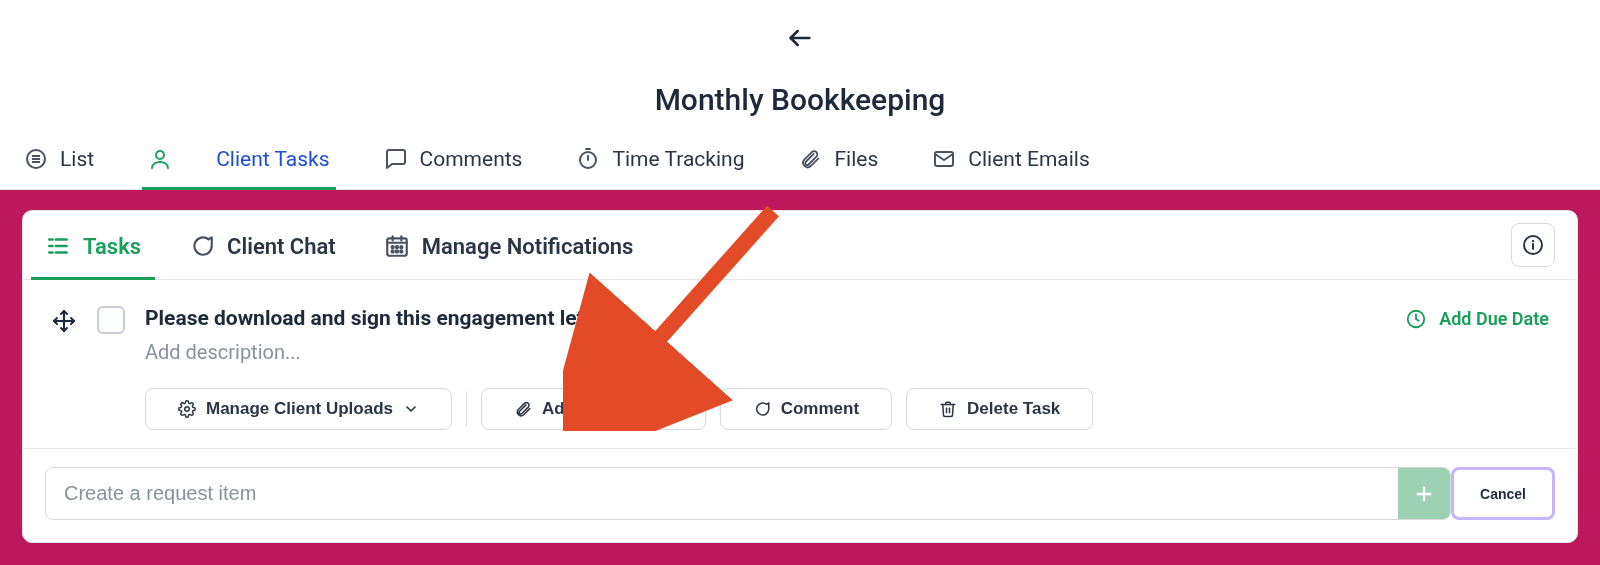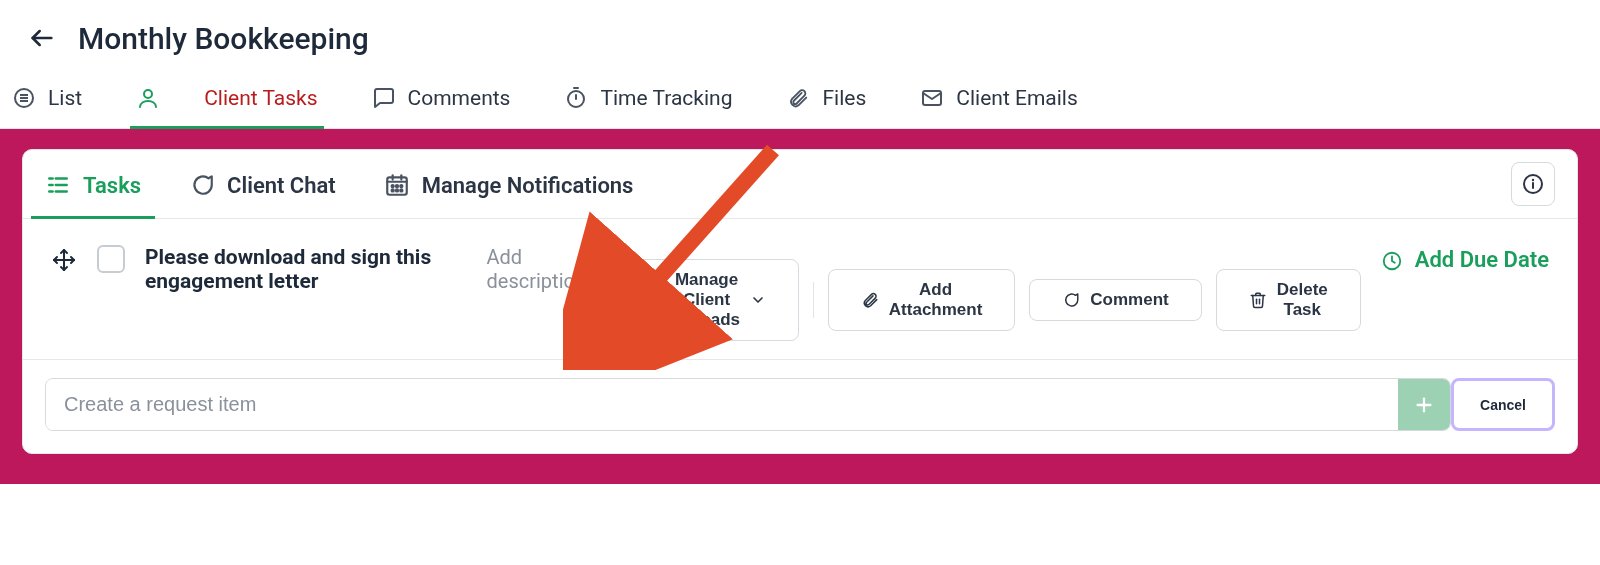--- a/index.html
+++ b/index.html
@@ -1,27 +1,27 @@
 <!DOCTYPE html>
 <html><head>
 <meta charset="utf-8">
 <style>
   * { box-sizing: border-box; margin: 0; padding: 0; }
   html, body { font-family: -apple-system, BlinkMacSystemFont, "Segoe UI", Roboto, Helvetica, Arial, sans-serif; background: #fff; color: #1e2a3a; }
   body { width: 1600px; }
 
   
-  .header { display: flex; align-items: center; gap: 18px; padding: 20px 24px 10px 24px; }
+  .header { display: flex; align-items: center; gap: 26px; padding: 20px 24px 10px 24px; flex-direction: column; }
   .back-btn { width: 36px; height: 36px; display:flex; align-items:center; justify-content:center; cursor:pointer; border-radius:4px; }
   .page-title { font-size: 30px; font-weight: 500; color:#1e2a3a; }
 
   
-  .top-tabs { display:flex; align-items:center; gap: 54px; padding: 10px 24px 0 12px; border-bottom: 1px solid #e1e4e8; }
+  .top-tabs { display:flex; align-items:center; gap: 54px; padding: 10px 24px 0 24px; border-bottom: 1px solid #e1e4e8; }
   .top-tab { display:flex; align-items:center; gap:12px; padding: 10px 0 18px 0; font-size: 21px; color:#2b3544; cursor:pointer; position:relative; }
-  .top-tab.active { color:#b91c1c;gap:44px; }
+  .top-tab.active { color:#1d4ed8;gap:44px; }
   .top-tab.active::after { content:''; position:absolute; left:-6px; right:-6px; bottom:-1px; height:3px; background:#1a9e5c; }
   .top-tab .icon { width:24px; height:24px; display:flex; align-items:center; justify-content:center; }
 
   
   .content-area { background:#be185d; padding: 20px 22px 30px 22px; }
   .panel { background:#fff; border:1px solid #e1e4e8; border-radius:10px; position:relative; }
 
   
   .subtabs-row { display:flex; align-items:center; justify-content:space-between; padding: 0 22px; border-bottom:1px solid #e5e7ea; }
   .subtabs { display:flex; align-items:center; gap: 48px; }
@@ -29,24 +29,24 @@
   .subtab.active { color:#1a9e5c; }
   .subtab.active::after { content:''; position:absolute; left:-14px; right:-14px; bottom:-1px; height:3px; background:#1a9e5c; }
   .subtab .icon { width:26px; height:26px; }
 
   .info-btn { width:44px; height:44px; border:1px solid #d6dade; border-radius:8px; display:flex; align-items:center; justify-content:center; cursor:pointer; }
 
   
   .task-row { display:flex; align-items:flex-start; gap:20px; padding: 26px 28px 18px 28px; }
   .drag-handle { width:26px; height:26px; display:flex; align-items:center; justify-content:center; cursor:grab; margin-top:2px; }
   .task-checkbox { width:28px; height:28px; border:2px solid #c6ccd4; border-radius:6px; cursor:pointer; margin-top:0px; flex-shrink:0; }
-  .task-body { flex:1; display:flex; flex-direction:row; gap:10px; }
+  .task-body { flex:1; display:flex; flex-direction:column; gap:10px; }
   .task-title { font-size:21px; font-weight:700; color:#1e2a3a; }
   .task-desc { font-size:20px; color:#8a919b; }
-  .due-date-btn { display:flex; align-items:flex-end; gap:12px; color:#1a9e5c; font-weight:600; font-size:22px; cursor:pointer; white-space:nowrap; margin-top:2px; }
+  .due-date-btn { display:flex; align-items:flex-start; gap:12px; color:#1a9e5c; font-weight:600; font-size:18px; cursor:pointer; white-space:nowrap; margin-top:2px; }
 
   
   .task-actions { display:flex; align-items:center; gap:14px; margin-top:14px; }
   .action-btn { display:flex; align-items:center; gap:10px; border:1px solid #d6dade; border-radius:8px; padding:10px 32px; font-size:17px; font-weight:600; color:#2b3544; cursor:pointer; background:#fff; }
   .divider-v { width:1px; height:36px; background:#e1e4e8; }
 
   
   .create-row { display:flex; align-items:stretch; padding: 18px 22px 22px 22px; border-top:1px solid #e5e7ea; }
   .create-input-wrap { flex:1; display:flex; align-items:stretch; border:1px solid #d6dade; border-radius:8px; overflow:hidden; }
   .create-input { flex:1; border:none; outline:none; font-size:20px; padding: 14px 18px; color:#2b3544; }

